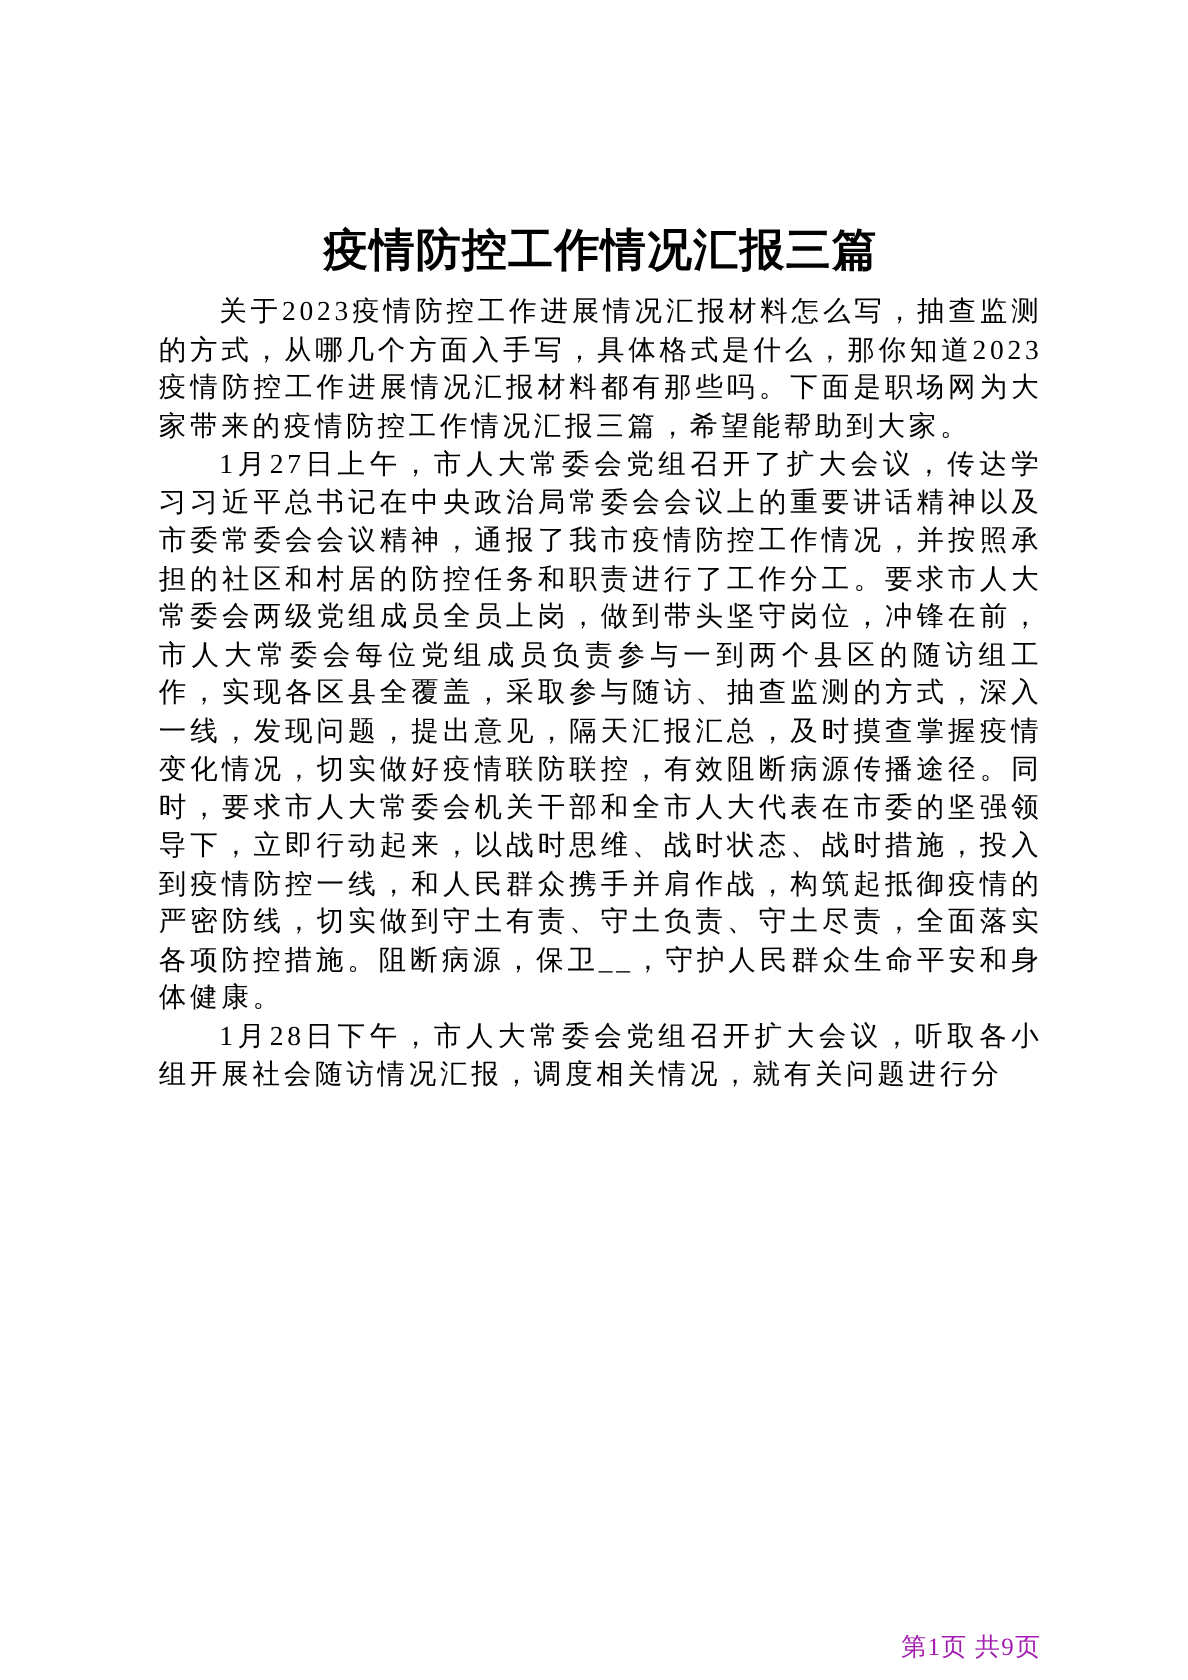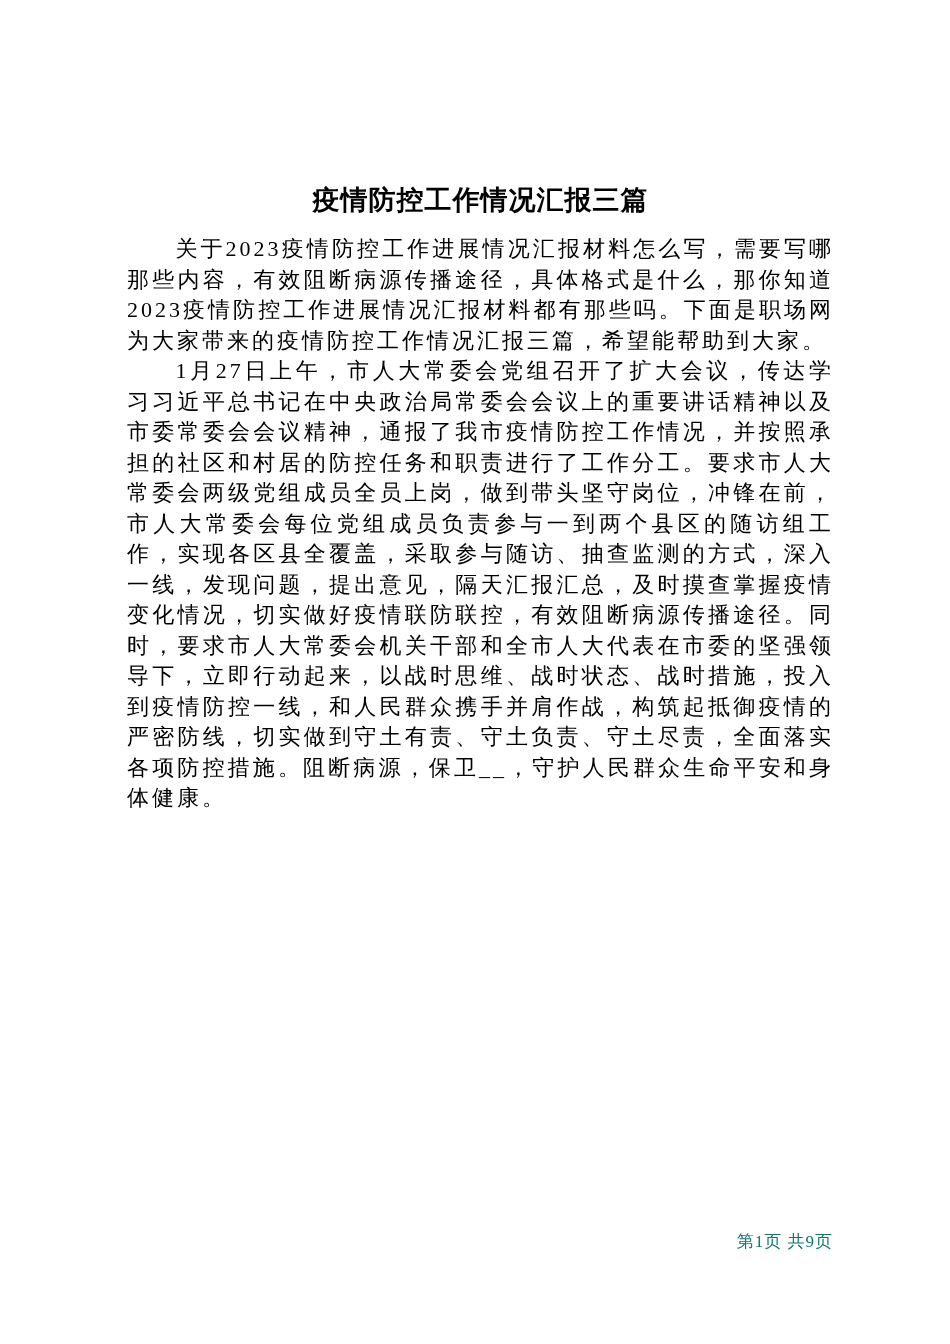--- a/index.html
+++ b/index.html
@@ -17,49 +17,50 @@
     overflow: hidden;
   }
   .doc-page {
     position: absolute;
     left: 127px;
     top: 180px;
     width: 707px;
   }
   .doc-title {
     margin: 0 0 14px 0;
-    font-size: 27px;
+    font-size: 36px;
     font-weight: bold;
     text-align: center;
     letter-spacing: 1px;
     line-height: 40px;
   }
   .doc-body p {
     margin: 0;
     font-size: 22px;
     line-height: 30.5px;
     letter-spacing: 3px;
     text-align: justify;
     text-justify: inter-ideograph;
     text-indent: 2.2em;
     word-break: break-all;
   }
   .page-footer {
     position: absolute;
-    top: 1230px;
+    top: 1304px;
     right: 117px;
-    font-size: 17px;
+    font-size: 20px;
     letter-spacing: 1px;
-    color: #0f766e;
+    color: #a21caf;
   }
 </style>
 </head>
 <body>
 
 <div class="doc-page">
   <h1 class="doc-title">疫情防控工作情况汇报三篇</h1>
   <div class="doc-body">
-    <p>关于2023疫情防控工作进展情况汇报材料怎么写，需要写哪那些内容，有效阻断病源传播途径，具体格式是什么，那你知道2023疫情防控工作进展情况汇报材料都有那些吗。下面是职场网为大家带来的疫情防控工作情况汇报三篇，希望能帮助到大家。</p>
+    <p>关于2023疫情防控工作进展情况汇报材料怎么写，抽查监测的方式，从哪几个方面入手写，具体格式是什么，那你知道2023疫情防控工作进展情况汇报材料都有那些吗。下面是职场网为大家带来的疫情防控工作情况汇报三篇，希望能帮助到大家。</p>
     <p>1月27日上午，市人大常委会党组召开了扩大会议，传达学习习近平总书记在中央政治局常委会会议上的重要讲话精神以及市委常委会会议精神，通报了我市疫情防控工作情况，并按照承担的社区和村居的防控任务和职责进行了工作分工。要求市人大常委会两级党组成员全员上岗，做到带头坚守岗位，冲锋在前，市人大常委会每位党组成员负责参与一到两个县区的随访组工作，实现各区县全覆盖，采取参与随访、抽查监测的方式，深入一线，发现问题，提出意见，隔天汇报汇总，及时摸查掌握疫情变化情况，切实做好疫情联防联控，有效阻断病源传播途径。同时，要求市人大常委会机关干部和全市人大代表在市委的坚强领导下，立即行动起来，以战时思维、战时状态、战时措施，投入到疫情防控一线，和人民群众携手并肩作战，构筑起抵御疫情的严密防线，切实做到守土有责、守土负责、守土尽责，全面落实各项防控措施。阻断病源，保卫__，守护人民群众生命平安和身体健康。</p>
+    <p>1月28日下午，市人大常委会党组召开扩大会议，听取各小组开展社会随访情况汇报，调度相关情况，就有关问题进行分</p>
   </div>
 </div>
 
 <div class="page-footer">第1页 共9页</div>
 
 </body></html>

